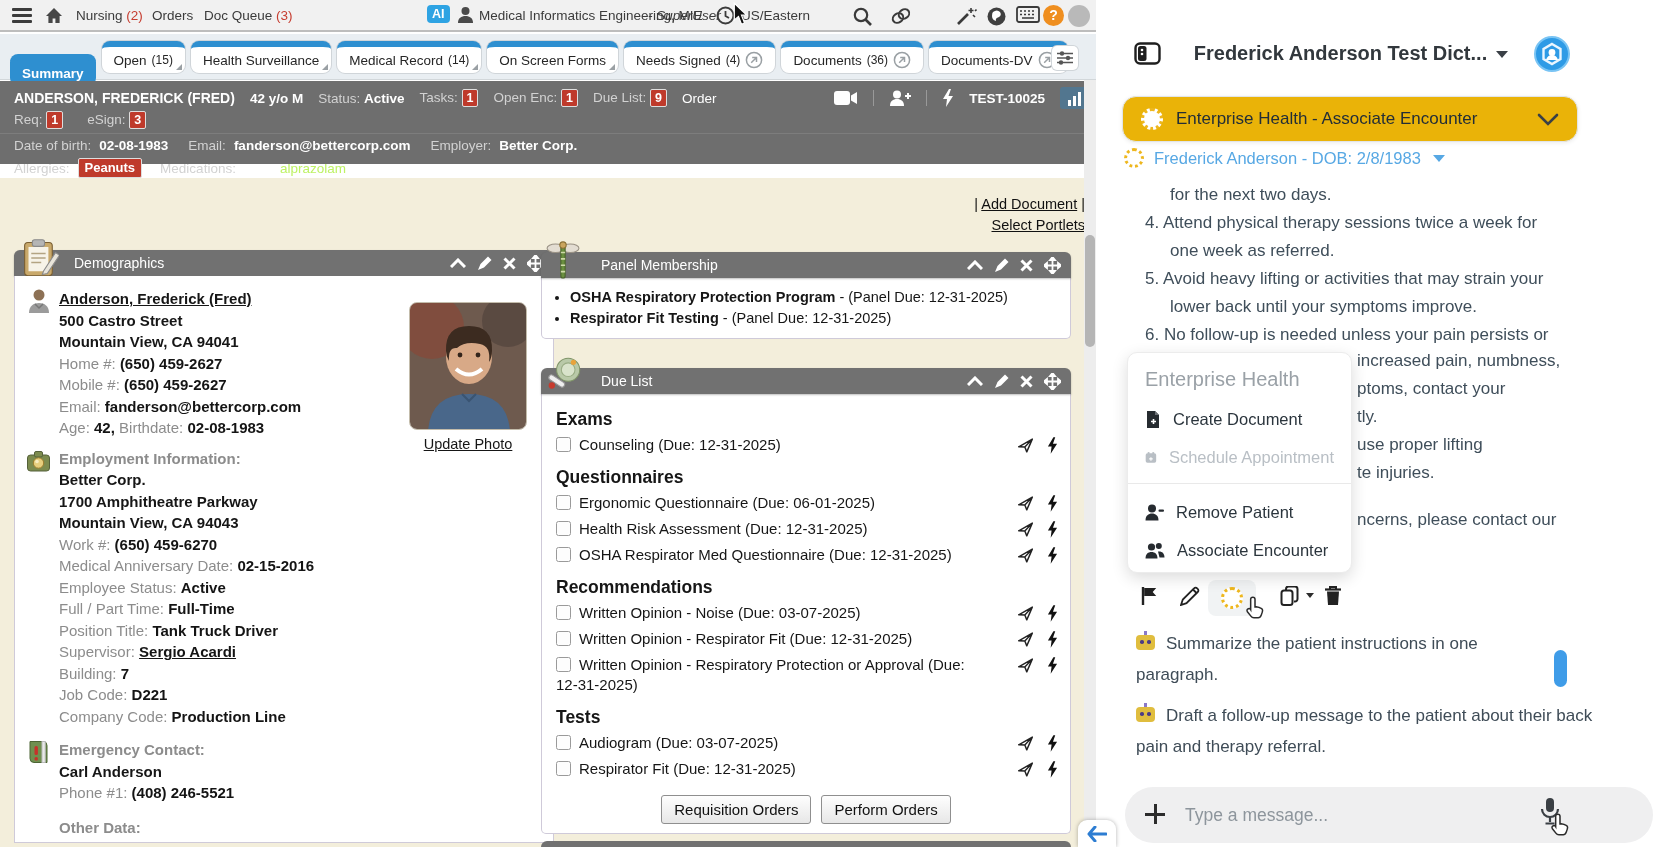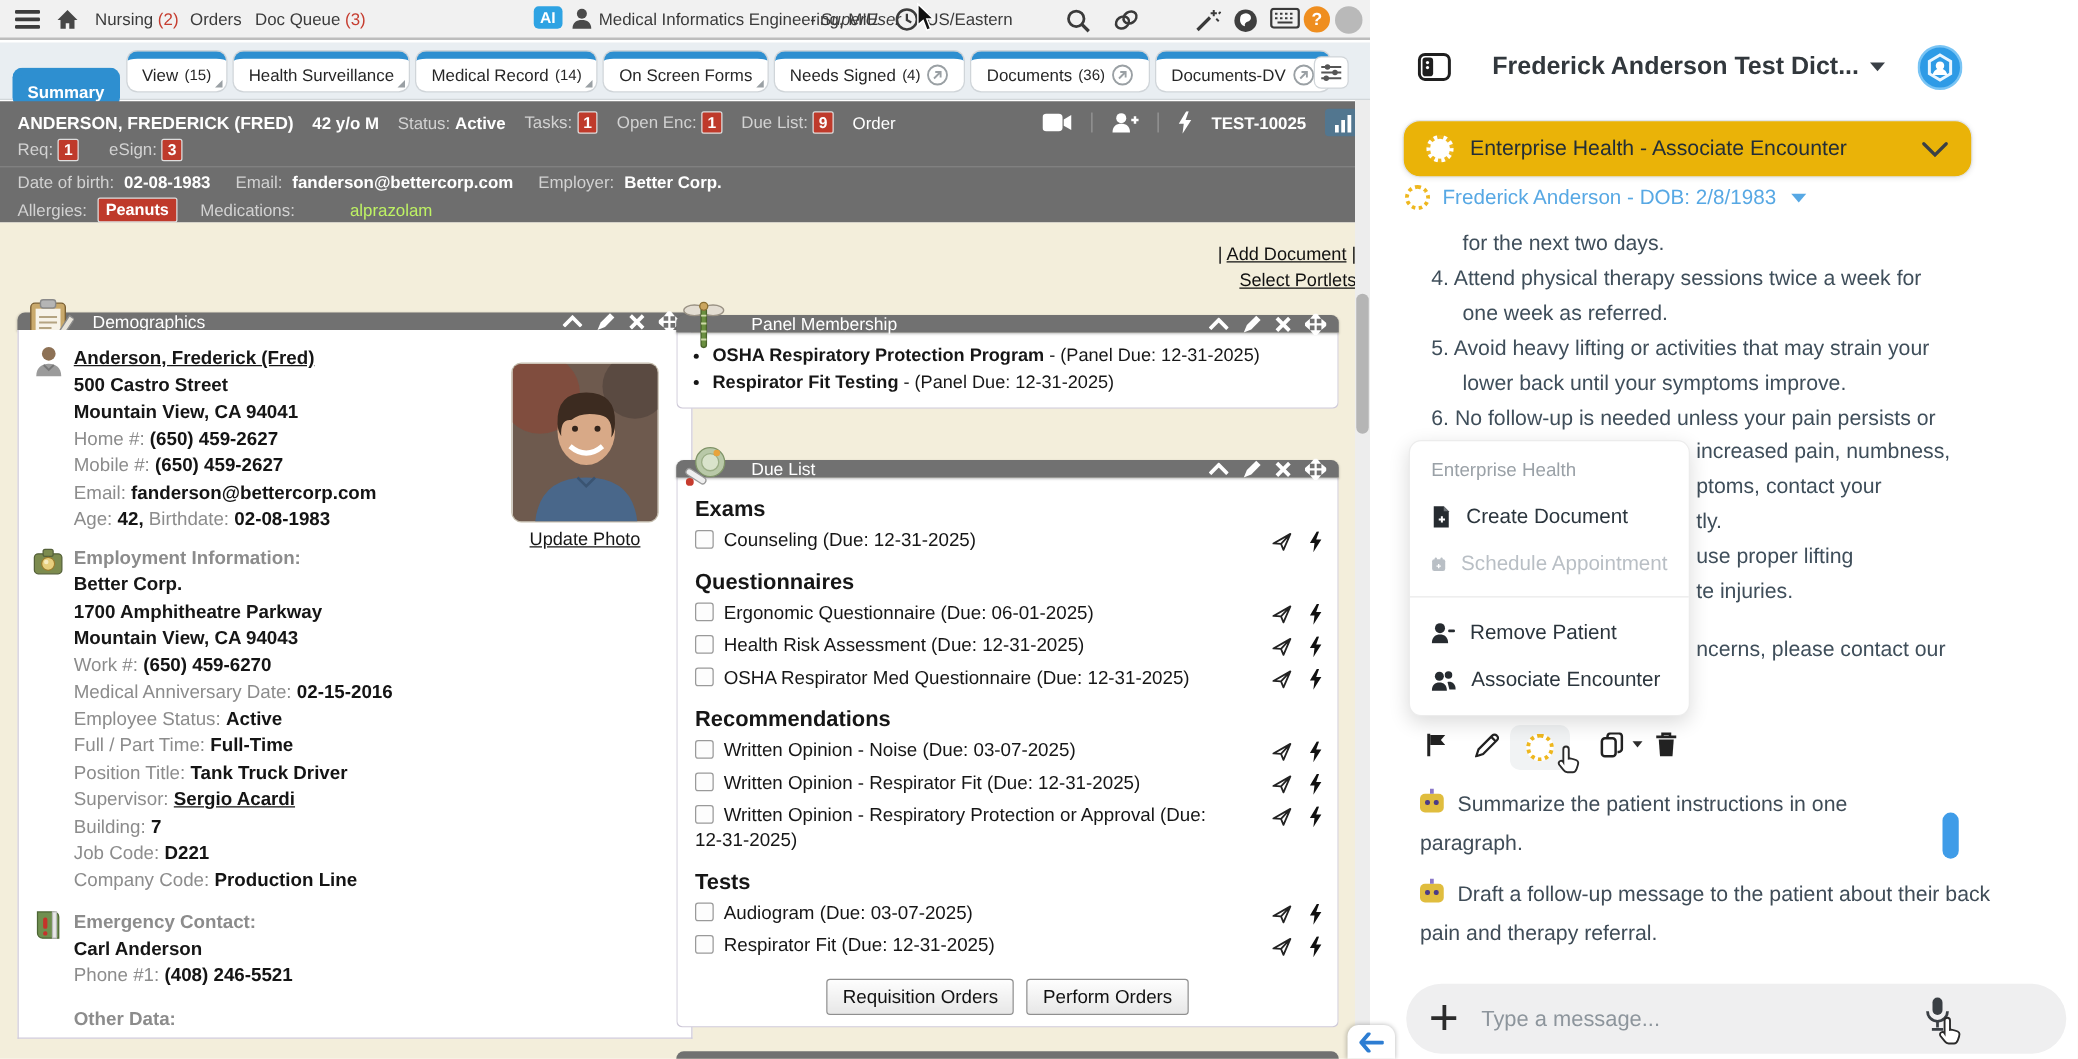--- a/index.html
+++ b/index.html
@@ -30,32 +30,32 @@
   
   .pbar { position:absolute; left:0; top:81px; width:1096px; height:52px; background:#6e6e6e; color:#fff; font-size:13.5px; }
   .prow1 { position:absolute; left:14px; right:8px; top:6px; display:flex; align-items:center; gap:15px; }
   .prow2 { position:absolute; left:14px; top:30px; display:flex; align-items:center; gap:10px; }
   .plabel { color:#d2d2d2; }
   .pval { font-weight:bold; }
   .rbadge { background:#bf3a2b; border:1px solid #dedede; border-radius:2px; color:#fff; font-weight:bold; font-size:12.5px; padding:0 4px; min-width:16px; text-align:center; display:inline-block; line-height:16px;}
   .vdiv { width:1px; height:16px; background:#999; }
   .chartbtn { width:28px; height:22px; background:#52768f; border-radius:3px; display:flex; align-items:flex-end; justify-content:center; gap:2px; padding:3px; cursor:pointer;}
   .chartbtn i { display:block; width:3px; background:#fff; }
-  .pinfo { position:absolute; left:0; top:133px; width:1096px; height:45px; background:#6e6e6e; border-top:1px solid #7d7d7d; color:#fff; font-size:13.5px; }
+  .pinfo { position:absolute; left:0; top:133px; width:1096px; height:31px; background:#6e6e6e; border-top:1px solid #7d7d7d; color:#fff; font-size:13.5px; }
   .irow { position:absolute; left:14px; display:flex; align-items:center; gap:8px; white-space:nowrap;}
   .ylw { color:#bef264;margin-left:36px; }
 
   
   .main { position:absolute; left:0; top:178px; width:1096px; height:669px; background:#f3eedb; }
   .doclinks { position:absolute; right:11px; top:16px; text-align:right; font-size:14.5px; font-weight:normal; color:#111; line-height:21px;}
   .doclinks u { cursor:pointer; }
 
   
   .portlet { position:absolute; }
-  .phead { position:relative; height:14px; background:#717171; border-radius:6px 6px 0 0; color:#fff; display:flex; align-items:center; box-shadow:0 1px 2px rgba(0,0,0,.25);}
+  .phead { position:relative; height:26px; background:#717171; border-radius:6px 6px 0 0; color:#fff; display:flex; align-items:center; box-shadow:0 1px 2px rgba(0,0,0,.25);}
   .ptitle { margin-left:60px; font-size:14px; }
   .pacts { margin-left:auto; margin-right:10px; display:flex; gap:11px; align-items:center;}
   .pacts svg { cursor:pointer; }
   .pico { position:absolute; left:5px; top:-13px; }
   .pbody { background:#fff; border:1px solid #cfcad9; border-top:none; }
   .rndb { border-radius:0 0 5px 5px; }
 
   
   .demo-body { padding:12px 12px 0 14px; font-size:15px; color:#161616; position:relative; }
   .dline { line-height:21.5px; font-weight:bold; }
@@ -100,21 +100,21 @@
   .sun { display:inline-block; width:22px; height:22px; border:3.5px dotted #eeb71e; border-radius:50%; background:#fff; flex:0 0 auto;}
   .sun.sm { width:20px; height:20px; border-width:3px; }
   .enc-card .chev { margin-left:auto; }
   .pt-row { position:absolute; left:28px; top:148px; display:flex; align-items:center; gap:10px; font-size:16.5px; color:#57a8e4; cursor:pointer;}
   .pt-row .caret-dn { border-top-color:#57a8e4; margin-left:2px;}
   .docwrap { position:absolute; left:49px; top:181px; width:480px; font-size:17px; line-height:28px; color:#3f4e5a; }
   .docwrap .cont { padding-left:25px; }
   .frag { position:absolute; left:261px; font-size:17px; color:#3f4e5a; white-space:nowrap; }
 
   .popup { position:absolute; left:31px; top:352px; width:225px; height:221px; background:#fff; border:1px solid #ececec; border-radius:10px; box-shadow:0 5px 16px rgba(0,0,0,.14); padding:15px 17px; z-index:8;}
-  .popup .mlabel { color:#9aa1a7; font-size:15px; }
+  .popup .mlabel { color:#9aa1a7; font-size:20px; }
   .mitem { display:flex; align-items:center; gap:12px; font-size:16.5px; color:#2b353d; margin-top:19px; cursor:pointer; white-space:nowrap;}
   .mitem.disabled { color:#b9bfc5; cursor:default; }
   .mdiv { border-top:1px solid #e9e9e9; margin:16px -17px 0; }
 
   .toolrow { position:absolute; top:583px; left:0; width:100%; height:36px; }
   .toolrow .tico { position:absolute; cursor:pointer; }
   .sunbtn { position:absolute; left:112px; top:-3px; width:48px; height:36px; background:#f1f3f4; border-radius:8px; display:flex; align-items:center; justify-content:center; cursor:pointer;}
   .caret-sm { display:inline-block; width:0; height:0; border-left:4.5px solid transparent; border-right:4.5px solid transparent; border-top:5.5px solid #2d2d2d; }
 
   .sugg { position:absolute; font-size:17px; line-height:31px; color:#3f4c57; cursor:pointer; }
@@ -189,21 +189,21 @@
   <svg class="abs cursor" style="left:733px; top:2px;" width="17" height="24" viewBox="0 0 14 20">
       <path d="M1 1 L1 15 L4.5 12 L7 18.5 L9.5 17.5 L7 11 L11.5 11 Z" fill="#111" stroke="#fff" stroke-width="1"></path>
     </svg>
 
   <div class="tabbar">
     <div class="tabs">
       <div class="tab active">
           <span>Summary</span>
         </div>
       <div class="tab">
-          <span>View</span>
+          <span>Open</span>
           <span class="cnt">(15)</span>
           <i class="fold"></i>
         </div>
       <div class="tab">
           <span>Health Surveillance</span>
           <i class="fold"></i>
         </div>
       <div class="tab">
           <span>Medical Record</span>
           <span class="cnt">(14)</span>

